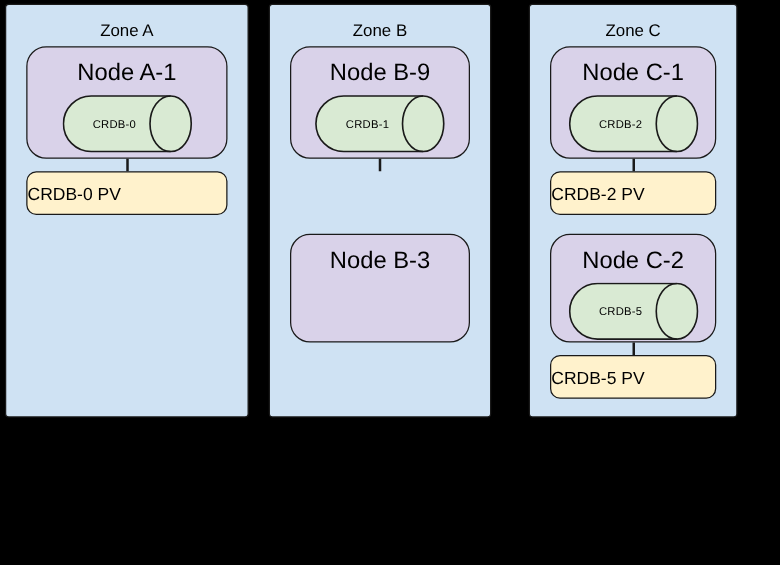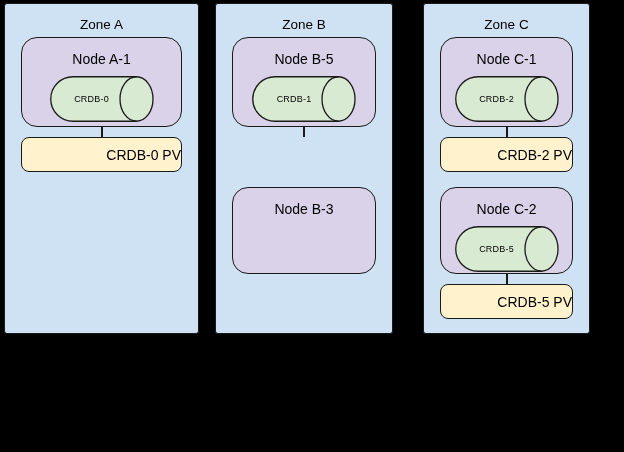--- a/index.html
+++ b/index.html
@@ -48,21 +48,21 @@
     border: 1px solid var(--outline);
     border-radius: 16px;
   }
   .node-row1 { top: 33px; height: 90px; }
   .node-row2 { top: 183px; height: 87px; }
 
   .node-label {
     position: absolute;
     top: 13px; left: 0; right: 0;
     text-align: center;
-    font-size: 14px;
+    font-size: 19px;
     line-height: 16px;
   }
 
   .cylinder {
     position: absolute;
     top: 38px;
     left: 50%;
     margin-left: -52px;
     width: 104px;
     height: 46px;
@@ -87,25 +87,25 @@
   .conn-row1 { top: 123px; height: 10px; }
   .conn-row2 { top: 270px; height: 10px; }
 
   .pv {
     position: absolute;
     left: 16px; right: 16px;
     height: 35px;
     background: var(--pv-fill);
     border: 1px solid var(--outline);
     border-radius: 8px;
-    display: flex; align-items: center; justify-content: flex-end;
+    display: flex; align-items: center; justify-content: flex-start;
     font-size: 14px;
   }
   .pv-row1 { top: 133px; }
-  .pv-row2 { top: 280px; padding-left: 32px; }
+  .pv-row2 { top: 280px; }
 </style>
 </head>
 <body>
 
 <div class="canvas">
 
   <div class="zone zone-a">
     <div class="zone-label">Zone A</div>
 
     <div class="node node-row1">
@@ -123,21 +123,21 @@
 
     <div class="pv pv-row1">
       <span>CRDB-0 PV</span>
     </div>
   </div>
 
   <div class="zone zone-b">
     <div class="zone-label">Zone B</div>
 
     <div class="node node-row1">
-      <div class="node-label">Node B-5</div>
+      <div class="node-label">Node B-9</div>
       <div class="cylinder">
         <svg width="104" height="46" viewBox="0 0 104 46">
           <path class="cyl-body" d="M 23 0.75 L 86.5 0.75 A 16.5 22.25 0 1 1 86.5 45.25 L 23 45.25 A 22.25 22.25 0 0 1 23 0.75 Z"></path>
           <path class="cyl-face" d="M 86.5 0.75 A 16.5 22.25 0 0 0 86.5 45.25"></path>
         </svg>
         <span class="cyl-label">CRDB-1</span>
       </div>
     </div>
 
     <div class="connector conn-row1"></div>

